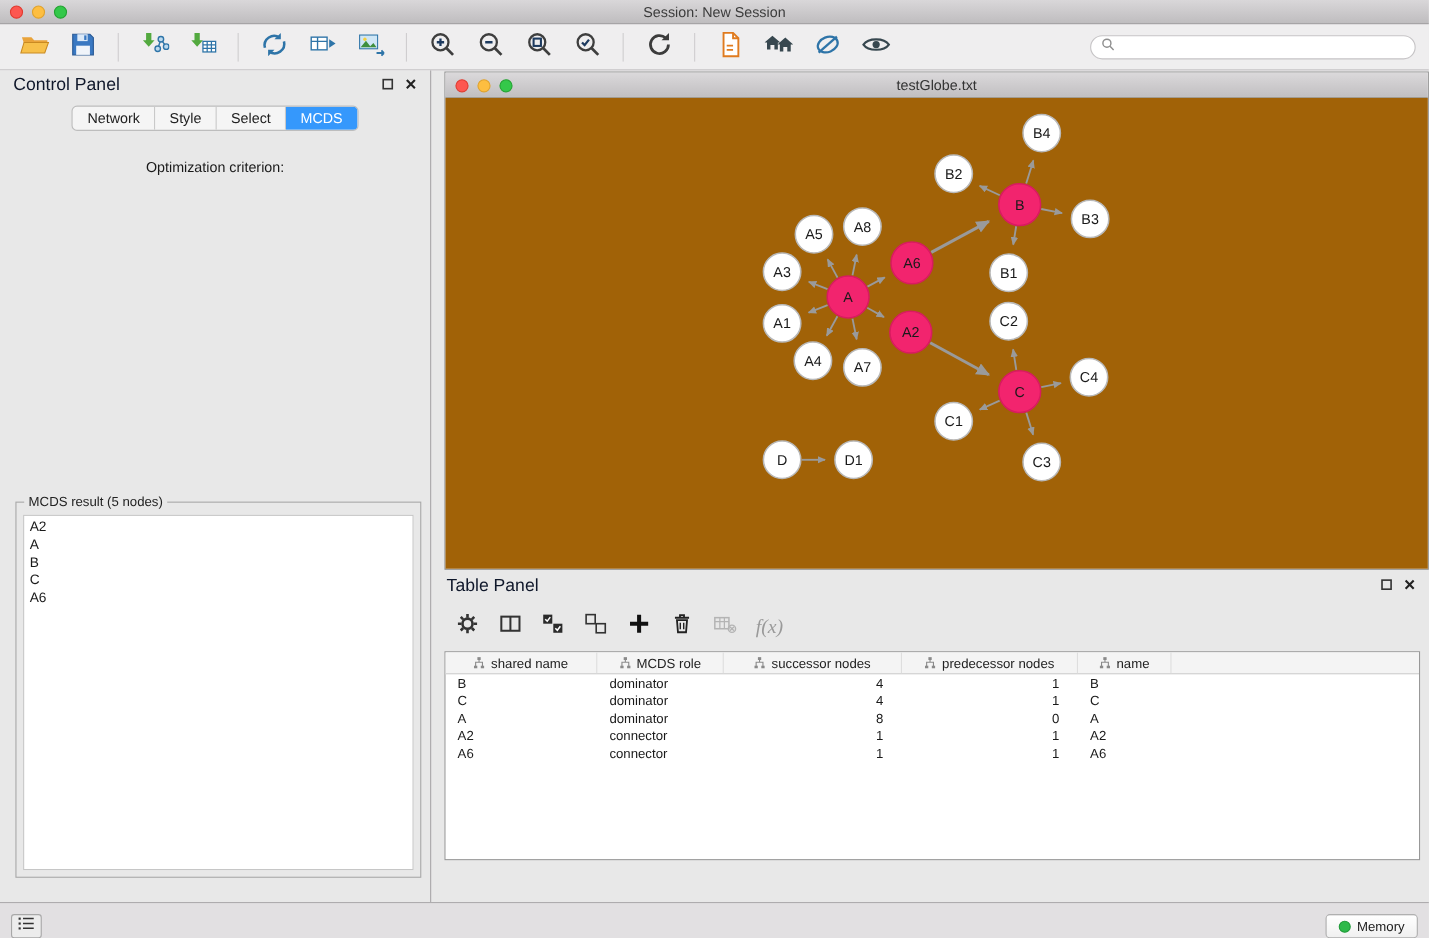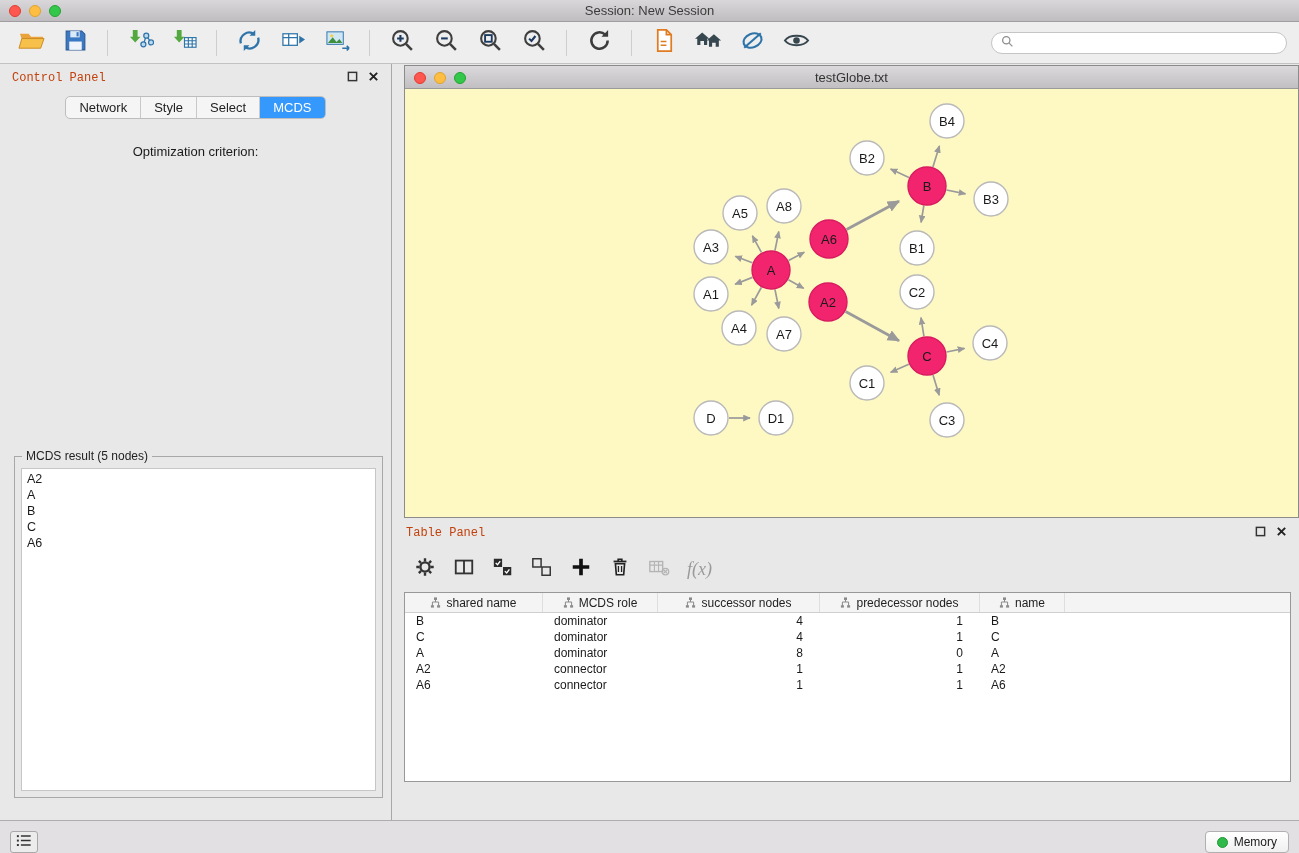--- a/index.html
+++ b/index.html
@@ -28,21 +28,21 @@
   .search svg { width:13px; height:13px; flex:none; }
   .search input { border:none; outline:none; flex:1; font-size:13px; background:transparent;
                   font-family:"Liberation Sans", sans-serif; }
 
   
   .main { display:flex; height:756px; }
 
   
   .control-panel { width:392px; border-right:1px solid #a9a7a9; background:#e8e8e8;
                    display:flex; flex-direction:column; }
-  .panel-header { height:28px; display:flex; align-items:center; padding:0 12px; font-size:12px; color:#c2410c;font-family:Liberation Mono, monospace; }
+  .panel-header { height:28px; display:flex; align-items:center; padding:0 12px; font-size:16px; color:#0f172a; }
   .win-btns { margin-left:auto; display:flex; gap:10px; align-items:center; }
   .win-btns svg { width:11px; height:11px; }
   .seg-group { display:flex; margin:4px auto 0; border:1px solid #bdbdbd; border-radius:5px;
                overflow:hidden; background:#f5f5f5; }
   .seg { padding:3px 13px; font-size:13px; color:#222; border-right:1px solid #c9c9c9; }
   .seg:last-child { border-right:none; }
   .seg.active { background:var(--accent); color:#fff; }
   .cp-content { text-align:center; }
   .opt-label { margin-top:25px; font-size:13px; }
   .dropdown { position:relative; width:312px; height:23px; margin:13px auto 0; background:#fff;
@@ -60,21 +60,21 @@
                  border:1px solid #c6c6c6; font-size:12.5px; line-height:16px; padding:2px 5px; overflow:auto; }
 
   
   .right-area { flex:1; display:flex; flex-direction:column; }
 
   .net-window { margin:1px 0 0 12px; height:453px; border:1px solid #8b8b8b; display:flex; flex-direction:column;
                 background:#fff; }
   .net-titlebar { height:23px; background:linear-gradient(#dbd9db,#c1bfc1); border-bottom:1px solid #9a9a9a;
                   position:relative; display:flex; align-items:center; justify-content:center; flex:none; }
   .net-titlebar .title { font-size:13px; color:#333; }
-  .canvas { flex:1; position:relative; background:#fef9c3; overflow:hidden;padding-left:20px; }
+  .canvas { flex:1; position:relative; background:#a16207; overflow:hidden;padding-left:20px; }
   .canvas svg { position:absolute; left:0; top:0; }
   .canvas svg text { font-family:"Liberation Sans", sans-serif; }
 
   
   .table-panel { margin-top:2px; flex:1; display:flex; flex-direction:column; }
   .tp-toolbar { display:flex; align-items:center; gap:17px; padding:8px 0 4px 22px; height:42px; }
   .tp-toolbar svg { width:22px; height:22px; }
   .fx { font-family:"Liberation Serif", serif; font-style:italic; font-size:18px; color:#9a9a9a; }
   .table { margin:4px 8px 0 12px; background:#fff; border:1px solid #989898; height:190px; overflow:hidden;
            display:flex; flex-direction:column; }

